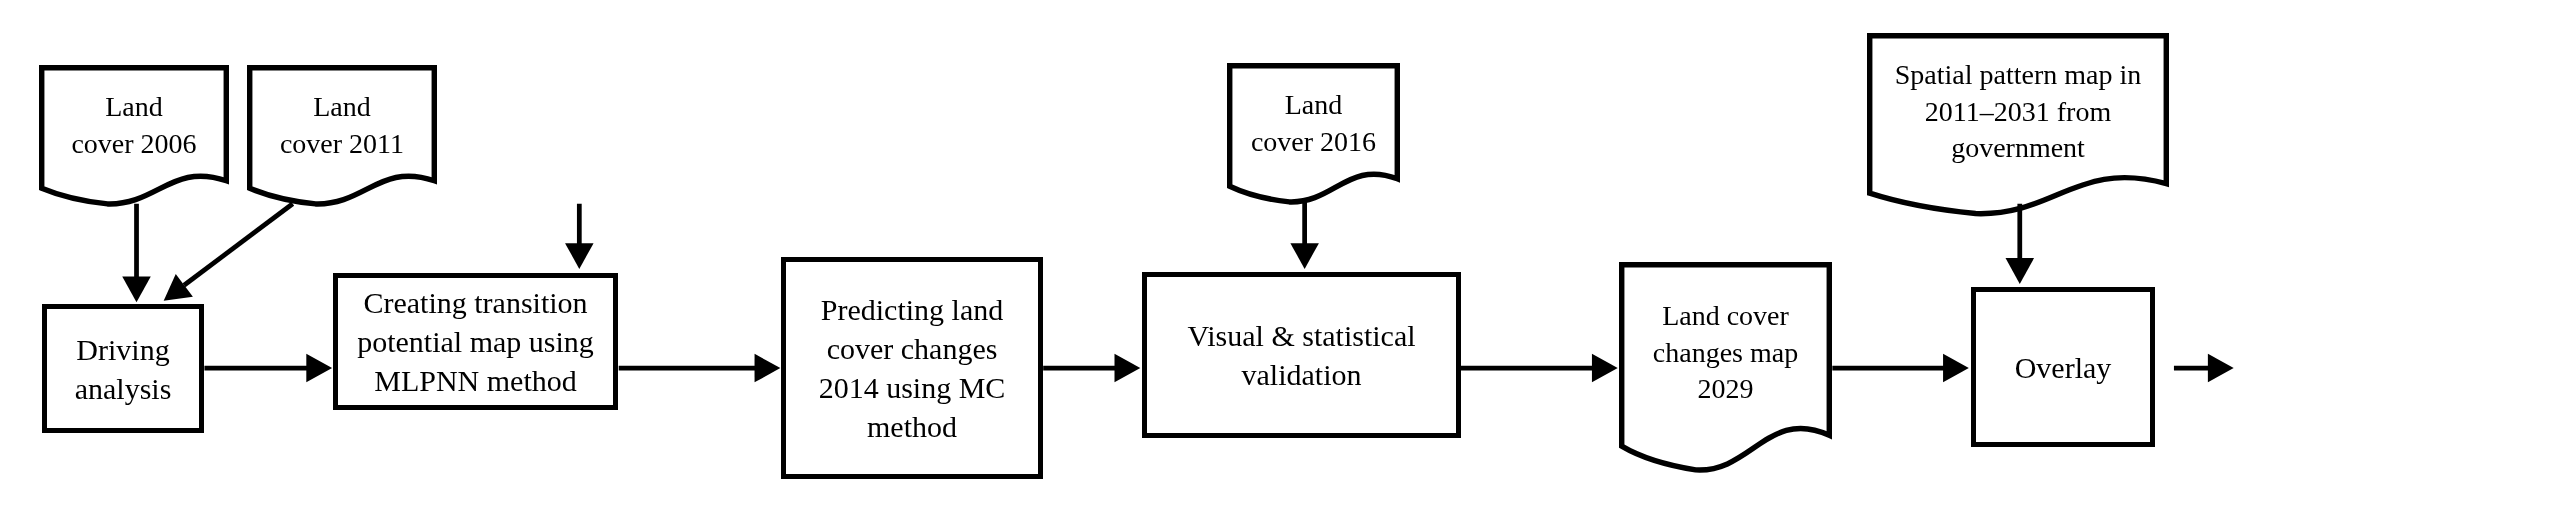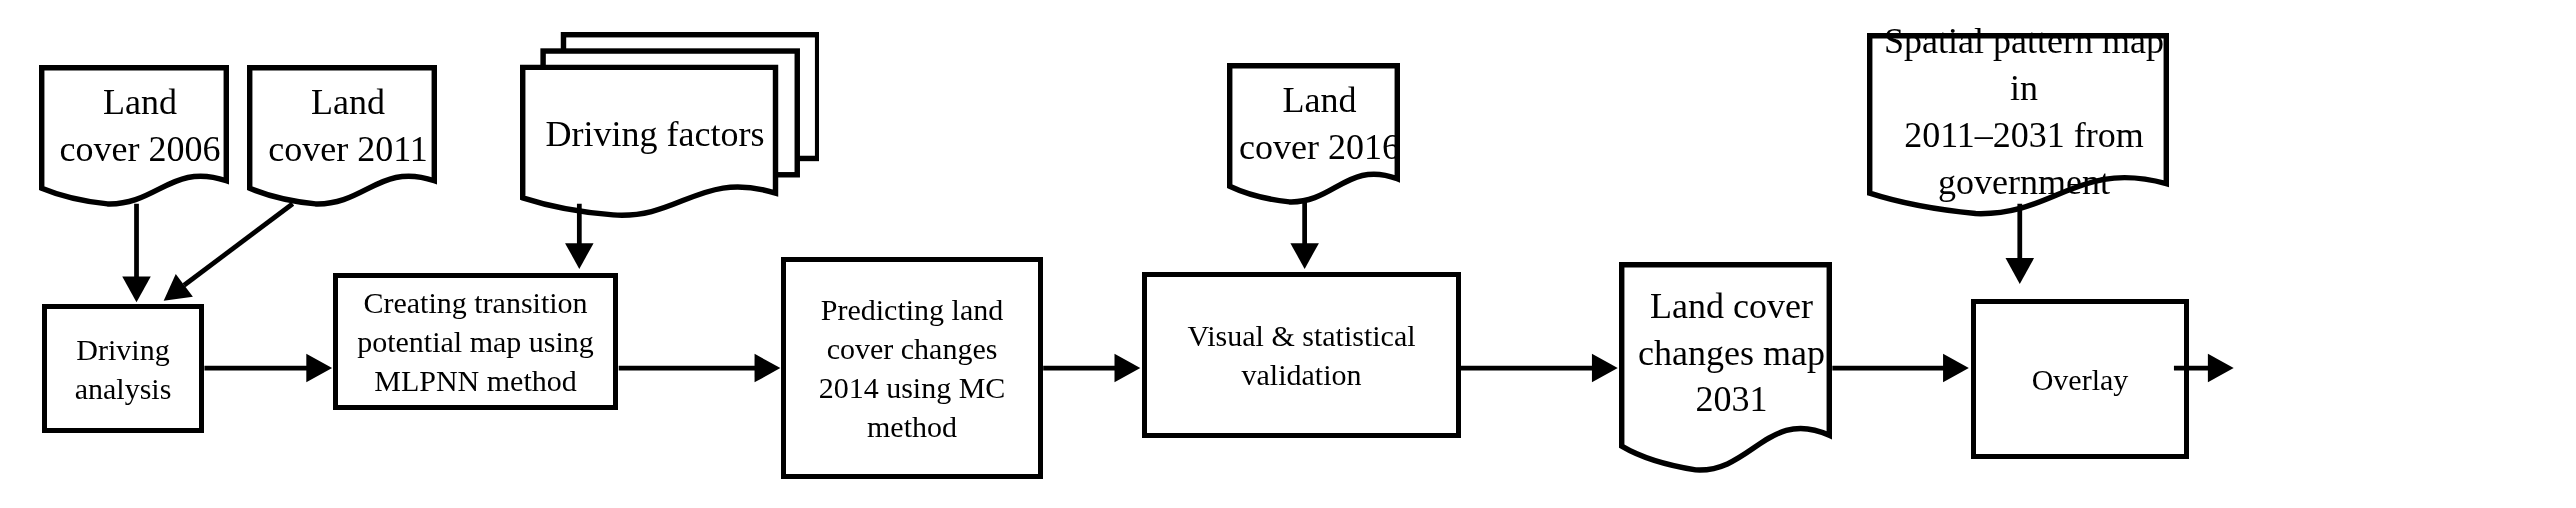--- a/index.html
+++ b/index.html
@@ -8,21 +8,21 @@
     font-family:"Liberation Serif","DejaVu Serif",serif;color:#000;
   }
   .arrow-layer{position:absolute;left:0;top:0;z-index:3;pointer-events:none;}
   .node{position:absolute;z-index:2;}
   .shape{position:absolute;left:0;top:0;display:block;}
   .shape path, .shape rect{fill:#ffffff;stroke:#000000;stroke-width:8px;}
   .label{
     position:absolute;left:0;top:0;width:100%;
     display:flex;align-items:center;justify-content:center;
     text-align:center;white-space:pre-line;
-    font-size:36px;line-height:1.3;color:#000;margin-left:6px;
+    font-size:28px;line-height:1.3;color:#000;
   }
   .box{
     border:5.4px solid #000;box-sizing:border-box;background:#fff;
     display:flex;align-items:center;justify-content:center;
   }
   .boxlabel{
     position:static;white-space:pre-line;text-align:center;
     font-size:30px;line-height:1.3;color:#000;width:100%;
   }
 </style>
@@ -100,28 +100,20 @@
   </div>
 
   <div class="node" style="left:247px;top:65px;width:190px;height:143px">
     <svg class="shape" width="190" height="143" viewBox="0 0 280 210" preserveAspectRatio="none">
       <path d="M4 4 L276 4 L276 170 C196 143 174 206 101 204 C62 200 28 191 4 181 Z"></path>
     </svg>
     <div class="label" style="height:121px">Land
 cover 2011</div>
   </div>
 
-  <div class="node" style="left:520px;top:32px;width:299px;height:189px">
-    <svg class="shape" width="299" height="189" viewBox="0 0 440 278" preserveAspectRatio="none">
-      <rect x="64" y="4" width="374" height="182"></rect>
-      <rect x="34" y="28" width="374" height="182"></rect>
-      <path d="M4 52 L376 52 L376 237 C266 203 236 276 137 269 C84 265 38 255 4 244 Z"></path>
-    </svg>
-    <div class="label" style="top:33px;width:258px;height:139px">Driving factors</div>
-  </div>
 
   <div class="node" style="left:1227px;top:63px;width:173px;height:143px">
     <svg class="shape" width="173" height="143" viewBox="0 0 255 210" preserveAspectRatio="none">
       <path d="M4 4 L251 4 L251 170 C178 143 158 206 92 204 C56 200 25 191 4 181 Z"></path>
     </svg>
     <div class="label" style="height:121px">Land
 cover 2016</div>
   </div>
 
   <div class="node" style="left:1867px;top:33px;width:302px;height:186px">
@@ -155,22 +147,22 @@
     <div class="boxlabel">Visual &amp; statistical
 validation</div>
   </div>
 
   <div class="node" style="left:1619px;top:262px;width:213px;height:214px">
     <svg class="shape" width="213" height="214" viewBox="0 0 314 315" preserveAspectRatio="none">
       <path d="M4 4 L310 4 L310 255 C220 214 195 311 113 306 C69 299 31 287 4 271 Z"></path>
     </svg>
     <div class="label" style="height:182px">Land cover
 changes map
-2031</div>
+2029</div>
   </div>
 
-  <div class="node box" style="left:1971px;top:299px;width:218px;height:160px">
+  <div class="node box" style="left:1971px;top:287px;width:184px;height:160px">
     <div class="boxlabel">Overlay</div>
   </div>
 
 
 </div>
 
 
 </body></html>

